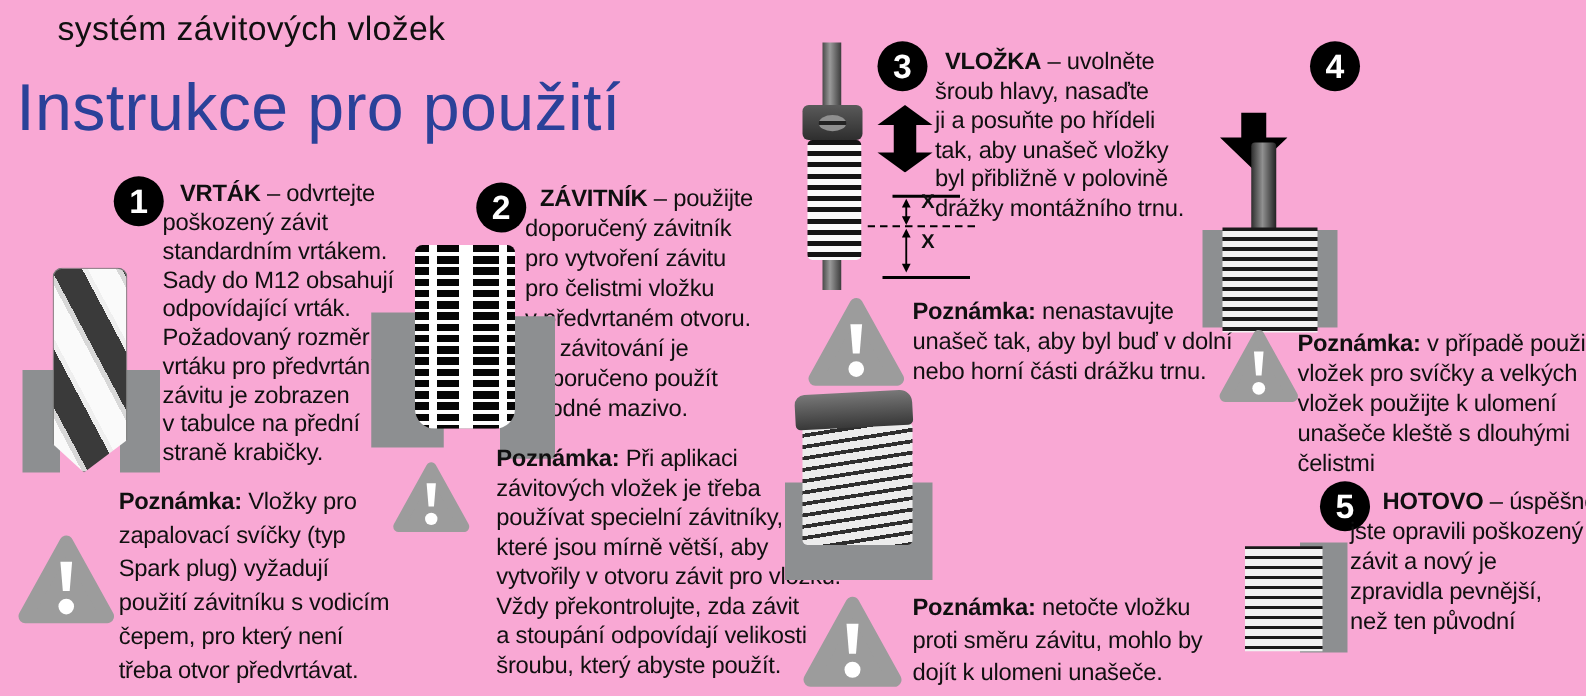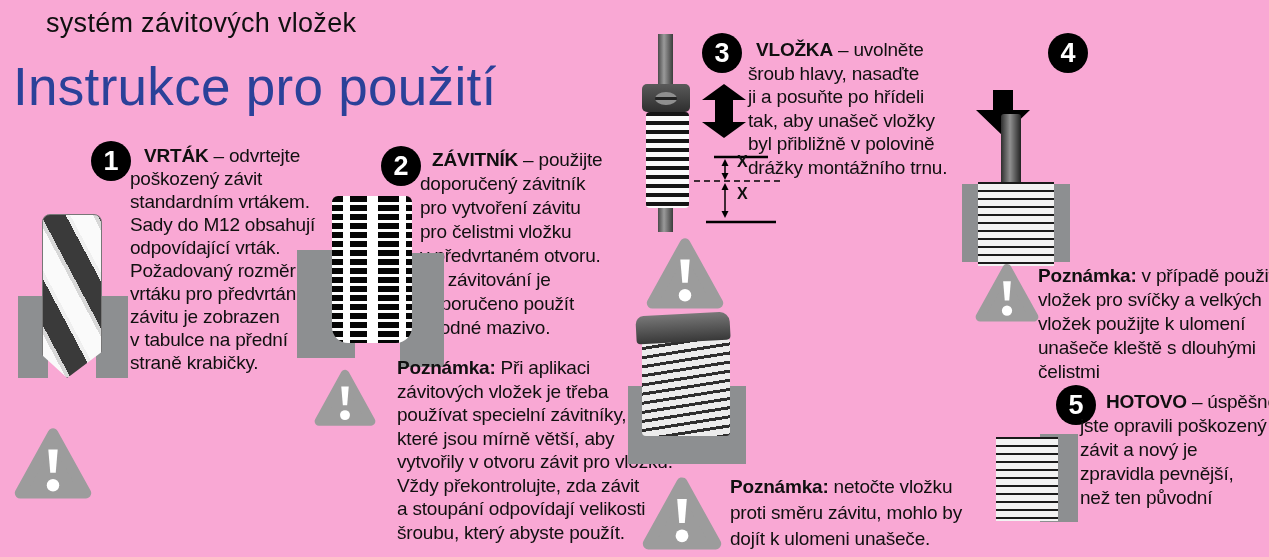--- a/index.html
+++ b/index.html
@@ -59,20 +59,26 @@
 v tabulce na přední
 straně krabičky.</span></p>
   <div class="block" style="left:18px;top:296px;width:30px;height:82px"></div>
   <div class="block" style="left:96px;top:296px;width:32px;height:82px"></div>
   <div class="drill"></div>
   <svg class="warn" style="left:14px;top:424px" width="78" height="82" viewBox="0 0 100 100">
       <path d="M50 10 L92 86 H8 Z" fill="#9c9c9c" stroke="#9c9c9c" stroke-width="14" stroke-linejoin="round"></path>
       <path d="M44 30 h12 l-2.5 30 h-7 Z" fill="#fff"></path>
       <circle cx="50" cy="76" r="8" fill="#fff"></circle>
     </svg>
+  <p class="txt" style="left:95px;top:388px;line-height:27px"><b>Poznámka:</b><span> Vložky pro
+zapalovací svíčky (typ
+Spark plug) vyžadují
+použití závitníku s vodicím
+čepem, pro který není
+třeba otvor předvrtávat.</span></p>
 
   <div class="badge" style="left:381px;top:146px">2</div>
   <p class="txt" style="left:420px;top:148px;line-height:24px;text-indent:12px"><b>ZÁVITNÍK</b><span> – použijte
 doporučený závitník
 pro vytvoření závitu
 pro čelistmi vložku
 v předvrtaném otvoru.
 Při závitování je
 doporučeno použít
 vhodné mazivo.</span></p>
@@ -119,20 +125,23 @@
       <path d="M31 68 l-3.5 -7 h7 Z" fill="#000"></path>
     <line x1="12" y1="72" x2="82" y2="72" stroke="#000" stroke-width="2.5"></line>
   </svg>
   <span class="dimx" style="left:737px;top:153px">X</span>
   <span class="dimx" style="left:737px;top:185px">X</span>
   <svg class="warn" style="left:646px;top:236px" width="78" height="78" viewBox="0 0 100 100">
       <path d="M50 10 L92 86 H8 Z" fill="#9c9c9c" stroke="#9c9c9c" stroke-width="14" stroke-linejoin="round"></path>
       <path d="M44 30 h12 l-2.5 30 h-7 Z" fill="#fff"></path>
       <circle cx="50" cy="76" r="8" fill="#fff"></circle>
     </svg>
+  <p class="txt" style="left:730px;top:238px;line-height:24px"><b>Poznámka:</b><span> nenastavujte
+unašeč tak, aby byl buď v dolní
+nebo horní části drážku trnu.</span></p>
   <div class="block" style="left:628px;top:386px;width:118px;height:78px"></div>
   <div class="coildiag"></div>
   <div class="cap3"></div>
   <svg class="warn" style="left:642px;top:474px" width="80" height="82" viewBox="0 0 100 100">
       <path d="M50 10 L92 86 H8 Z" fill="#9c9c9c" stroke="#9c9c9c" stroke-width="14" stroke-linejoin="round"></path>
       <path d="M44 30 h12 l-2.5 30 h-7 Z" fill="#fff"></path>
       <circle cx="50" cy="76" r="8" fill="#fff"></circle>
     </svg>
   <p class="txt" style="left:730px;top:474px;line-height:26px"><b>Poznámka:</b><span> netočte vložku
 proti směru závitu, mohlo by

